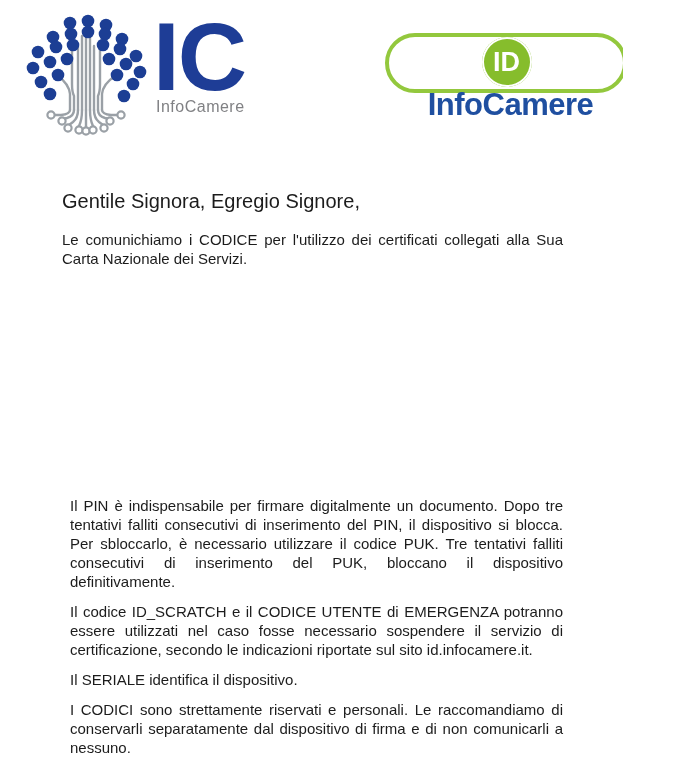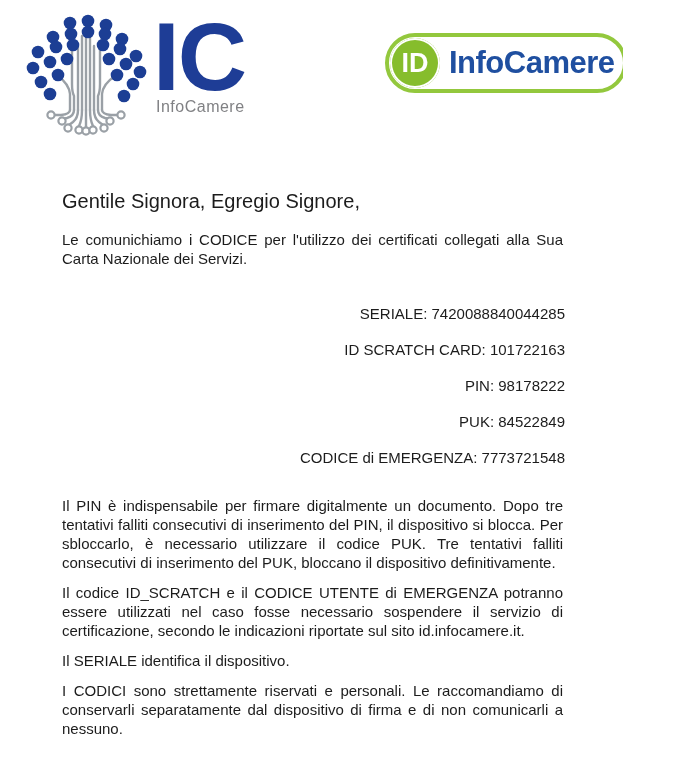--- a/index.html
+++ b/index.html
@@ -31,21 +31,21 @@
     position: absolute; left: 131px; top: 86px;
     font-size: 16px; color: #808184; letter-spacing: 0.5px;
   }
 
   .id-badge {
     position: absolute; left: 385px; top: 33px;
     width: 234px; height: 52px;
     background: #ffffff;
     border: 4px solid #93c83d;
     border-radius: 32px;
-    display: flex; align-items: center;
+    display: flex; align-items: center; flex-direction: column;
   }
   .id-circle {
     width: 50px; height: 50px; border-radius: 50%;
     background: #86bd2c;
     margin-left: 1px;
     display: flex; align-items: center; justify-content: center;
     box-shadow: 0 0 0 2px #ffffff inset;
     flex: 0 0 auto;
   }
   .id-circle-text {
@@ -69,21 +69,21 @@
   .codes {
     position: absolute; left: 62px; right: 58px; top: 304px;
     font-size: 15px; text-align: right;
   }
   .code-line { line-height: 19px; margin-bottom: 17px; }
   .body-paragraphs {
     position: absolute; left: 62px; right: 60px; top: 496px;
     font-size: 15px;
   }
   .body-paragraphs p {
-    margin: 0 0 11px 0;
+    margin: 0 0 11px 8px;
     line-height: 19px;
     text-align: justify;
   }
 </style>
 </head>
 <body>
 
 <div class="page">
 
   <div class="header">
@@ -163,27 +163,20 @@
       </div>
       <span class="badge-brand">InfoCamere</span>
     </div>
 
   </div>
 
   <div class="greeting">Gentile Signora, Egregio Signore,</div>
 
   <div class="intro">Le comunichiamo i CODICE per l'utilizzo dei certificati collegati alla Sua Carta Nazionale dei Servizi.</div>
 
-  <div class="codes">
-      <div class="code-line">SERIALE: 7420088840044285</div>
-      <div class="code-line">ID SCRATCH CARD: 101722163</div>
-      <div class="code-line">PIN: 98178222</div>
-      <div class="code-line">PUK: 84522849</div>
-      <div class="code-line">CODICE di EMERGENZA: 7773721548</div>
-    </div>
 
   <div class="body-paragraphs">
       <p>Il PIN è indispensabile per firmare digitalmente un documento. Dopo tre tentativi falliti consecutivi di inserimento del PIN, il dispositivo si blocca. Per sbloccarlo, è necessario utilizzare il codice PUK. Tre tentativi falliti consecutivi di inserimento del PUK, bloccano il dispositivo definitivamente.</p>
       <p>Il codice ID_SCRATCH e il CODICE UTENTE di EMERGENZA potranno essere utilizzati nel caso fosse necessario sospendere il servizio di certificazione, secondo le indicazioni riportate sul sito id.infocamere.it.</p>
       <p>Il SERIALE identifica il dispositivo.</p>
       <p>I CODICI sono strettamente riservati e personali. Le raccomandiamo di conservarli separatamente dal dispositivo di firma e di non comunicarli a nessuno.</p>
     </div>
 
 </div>
 

